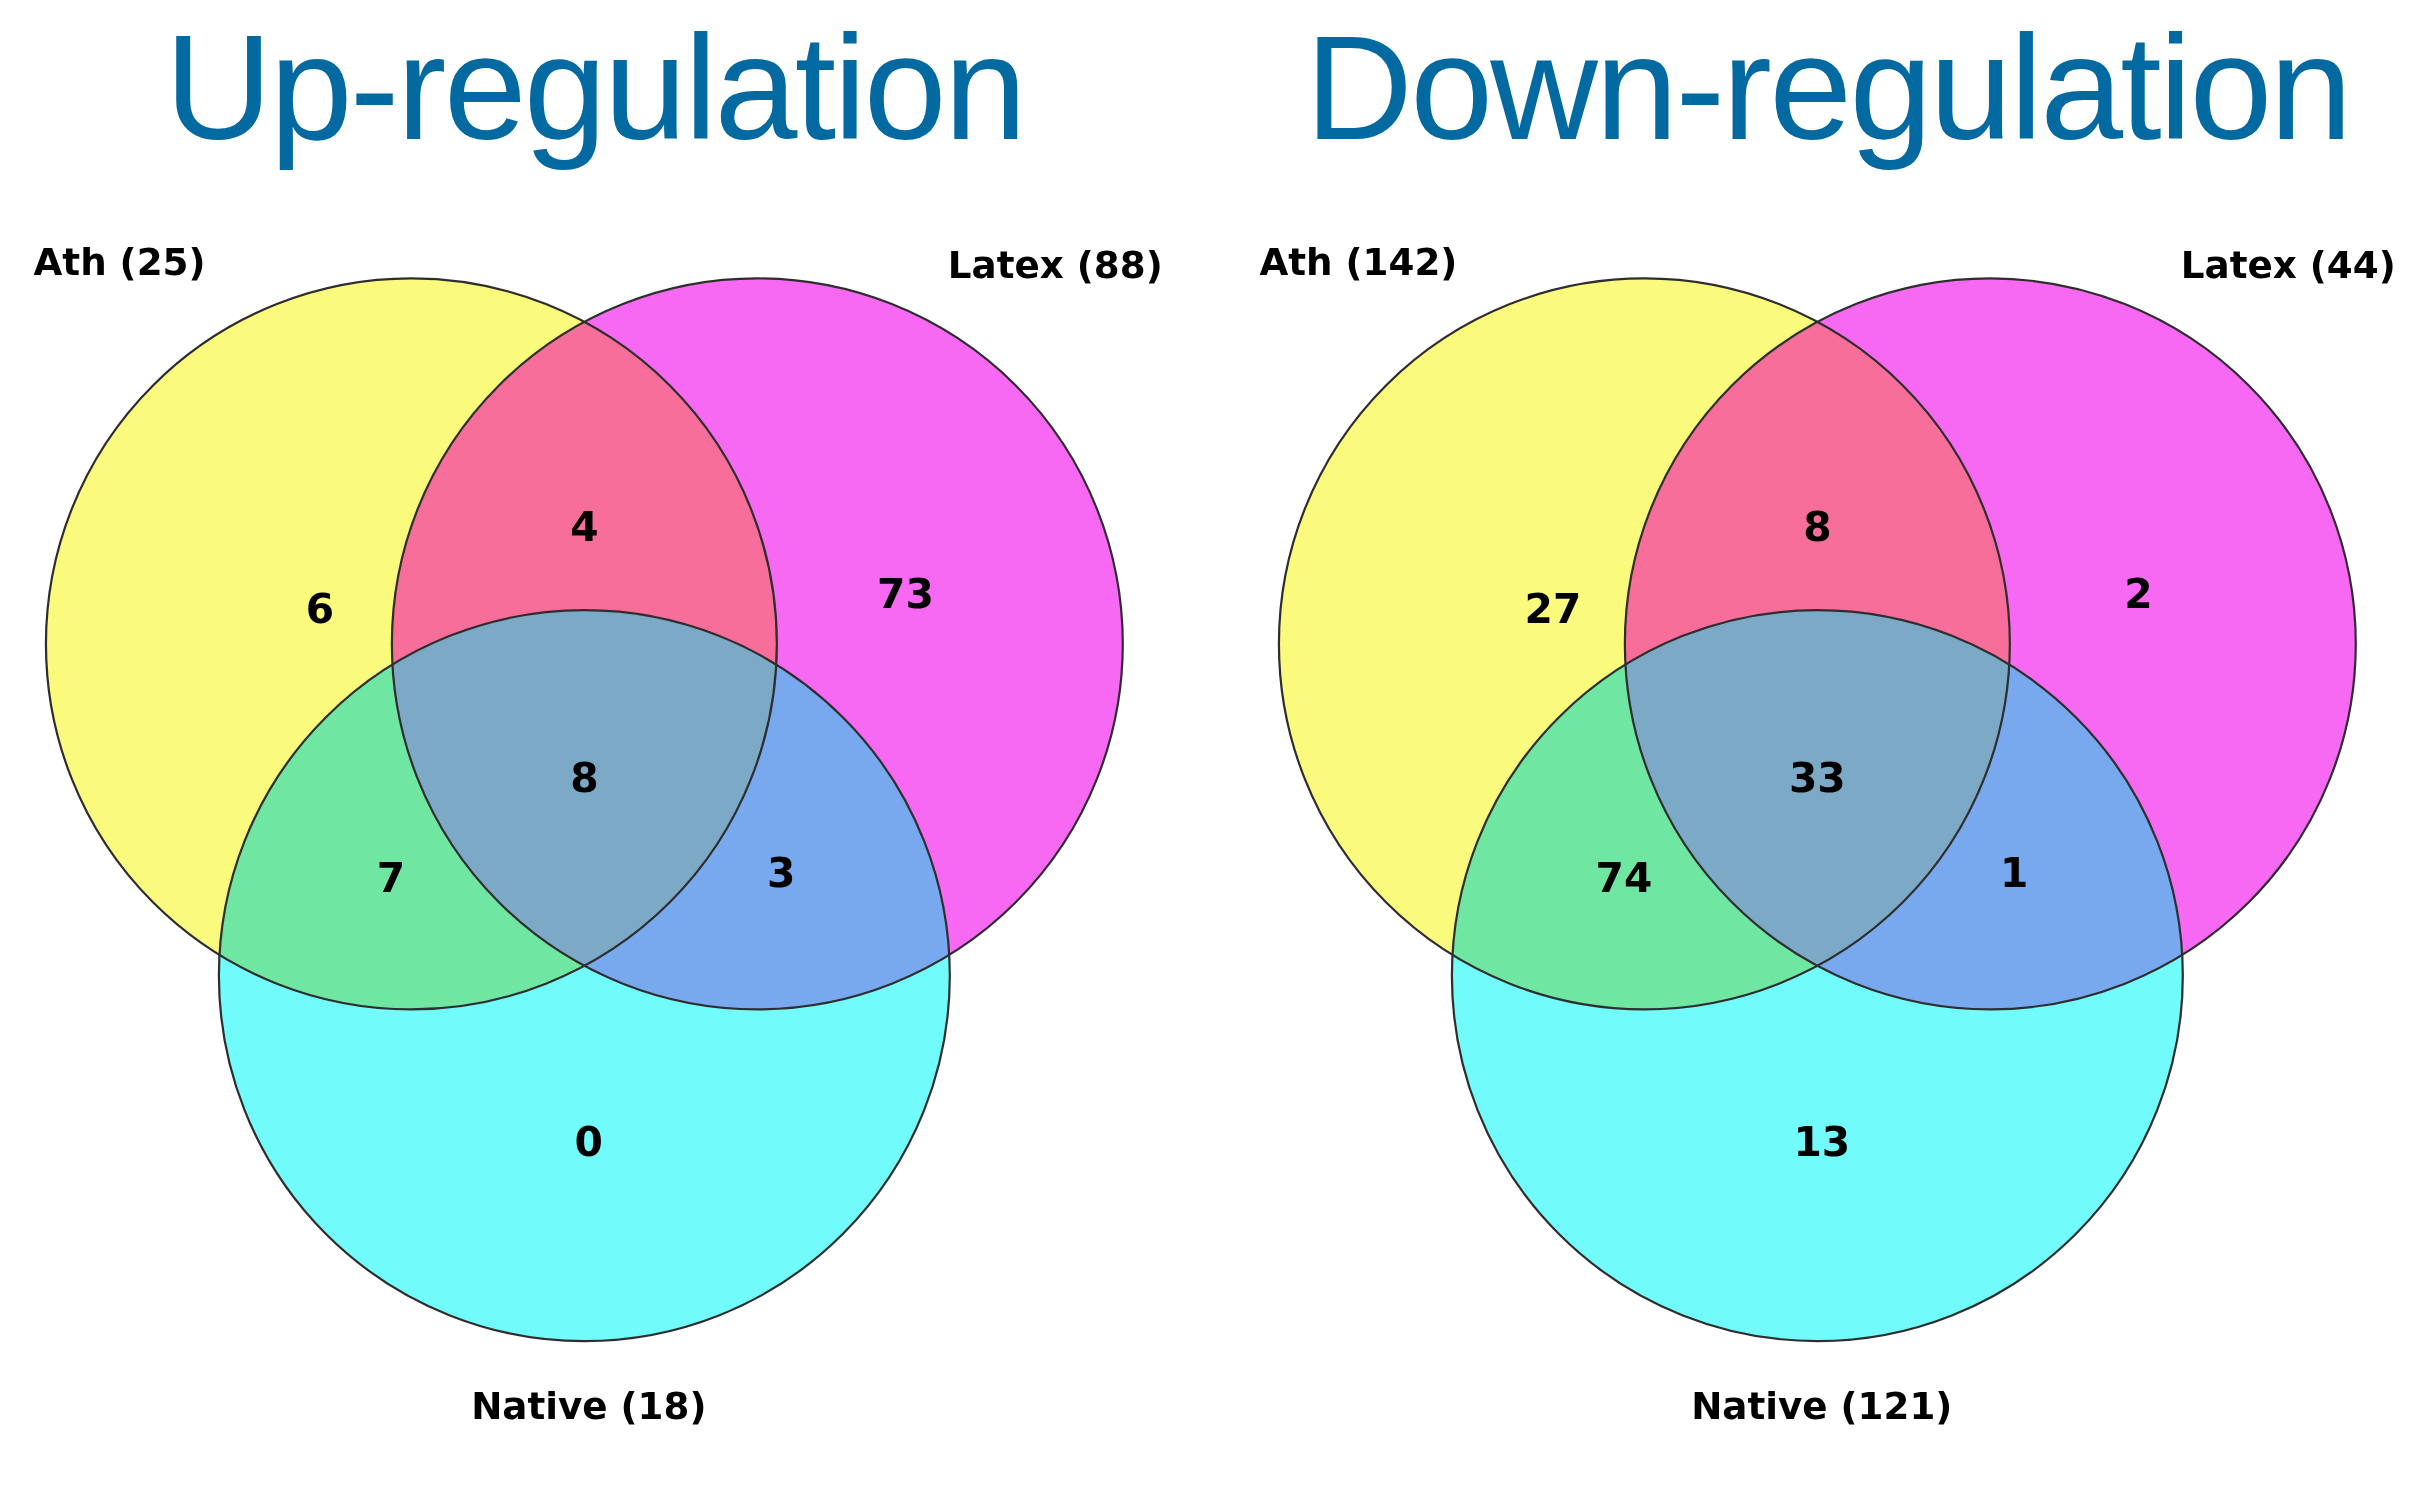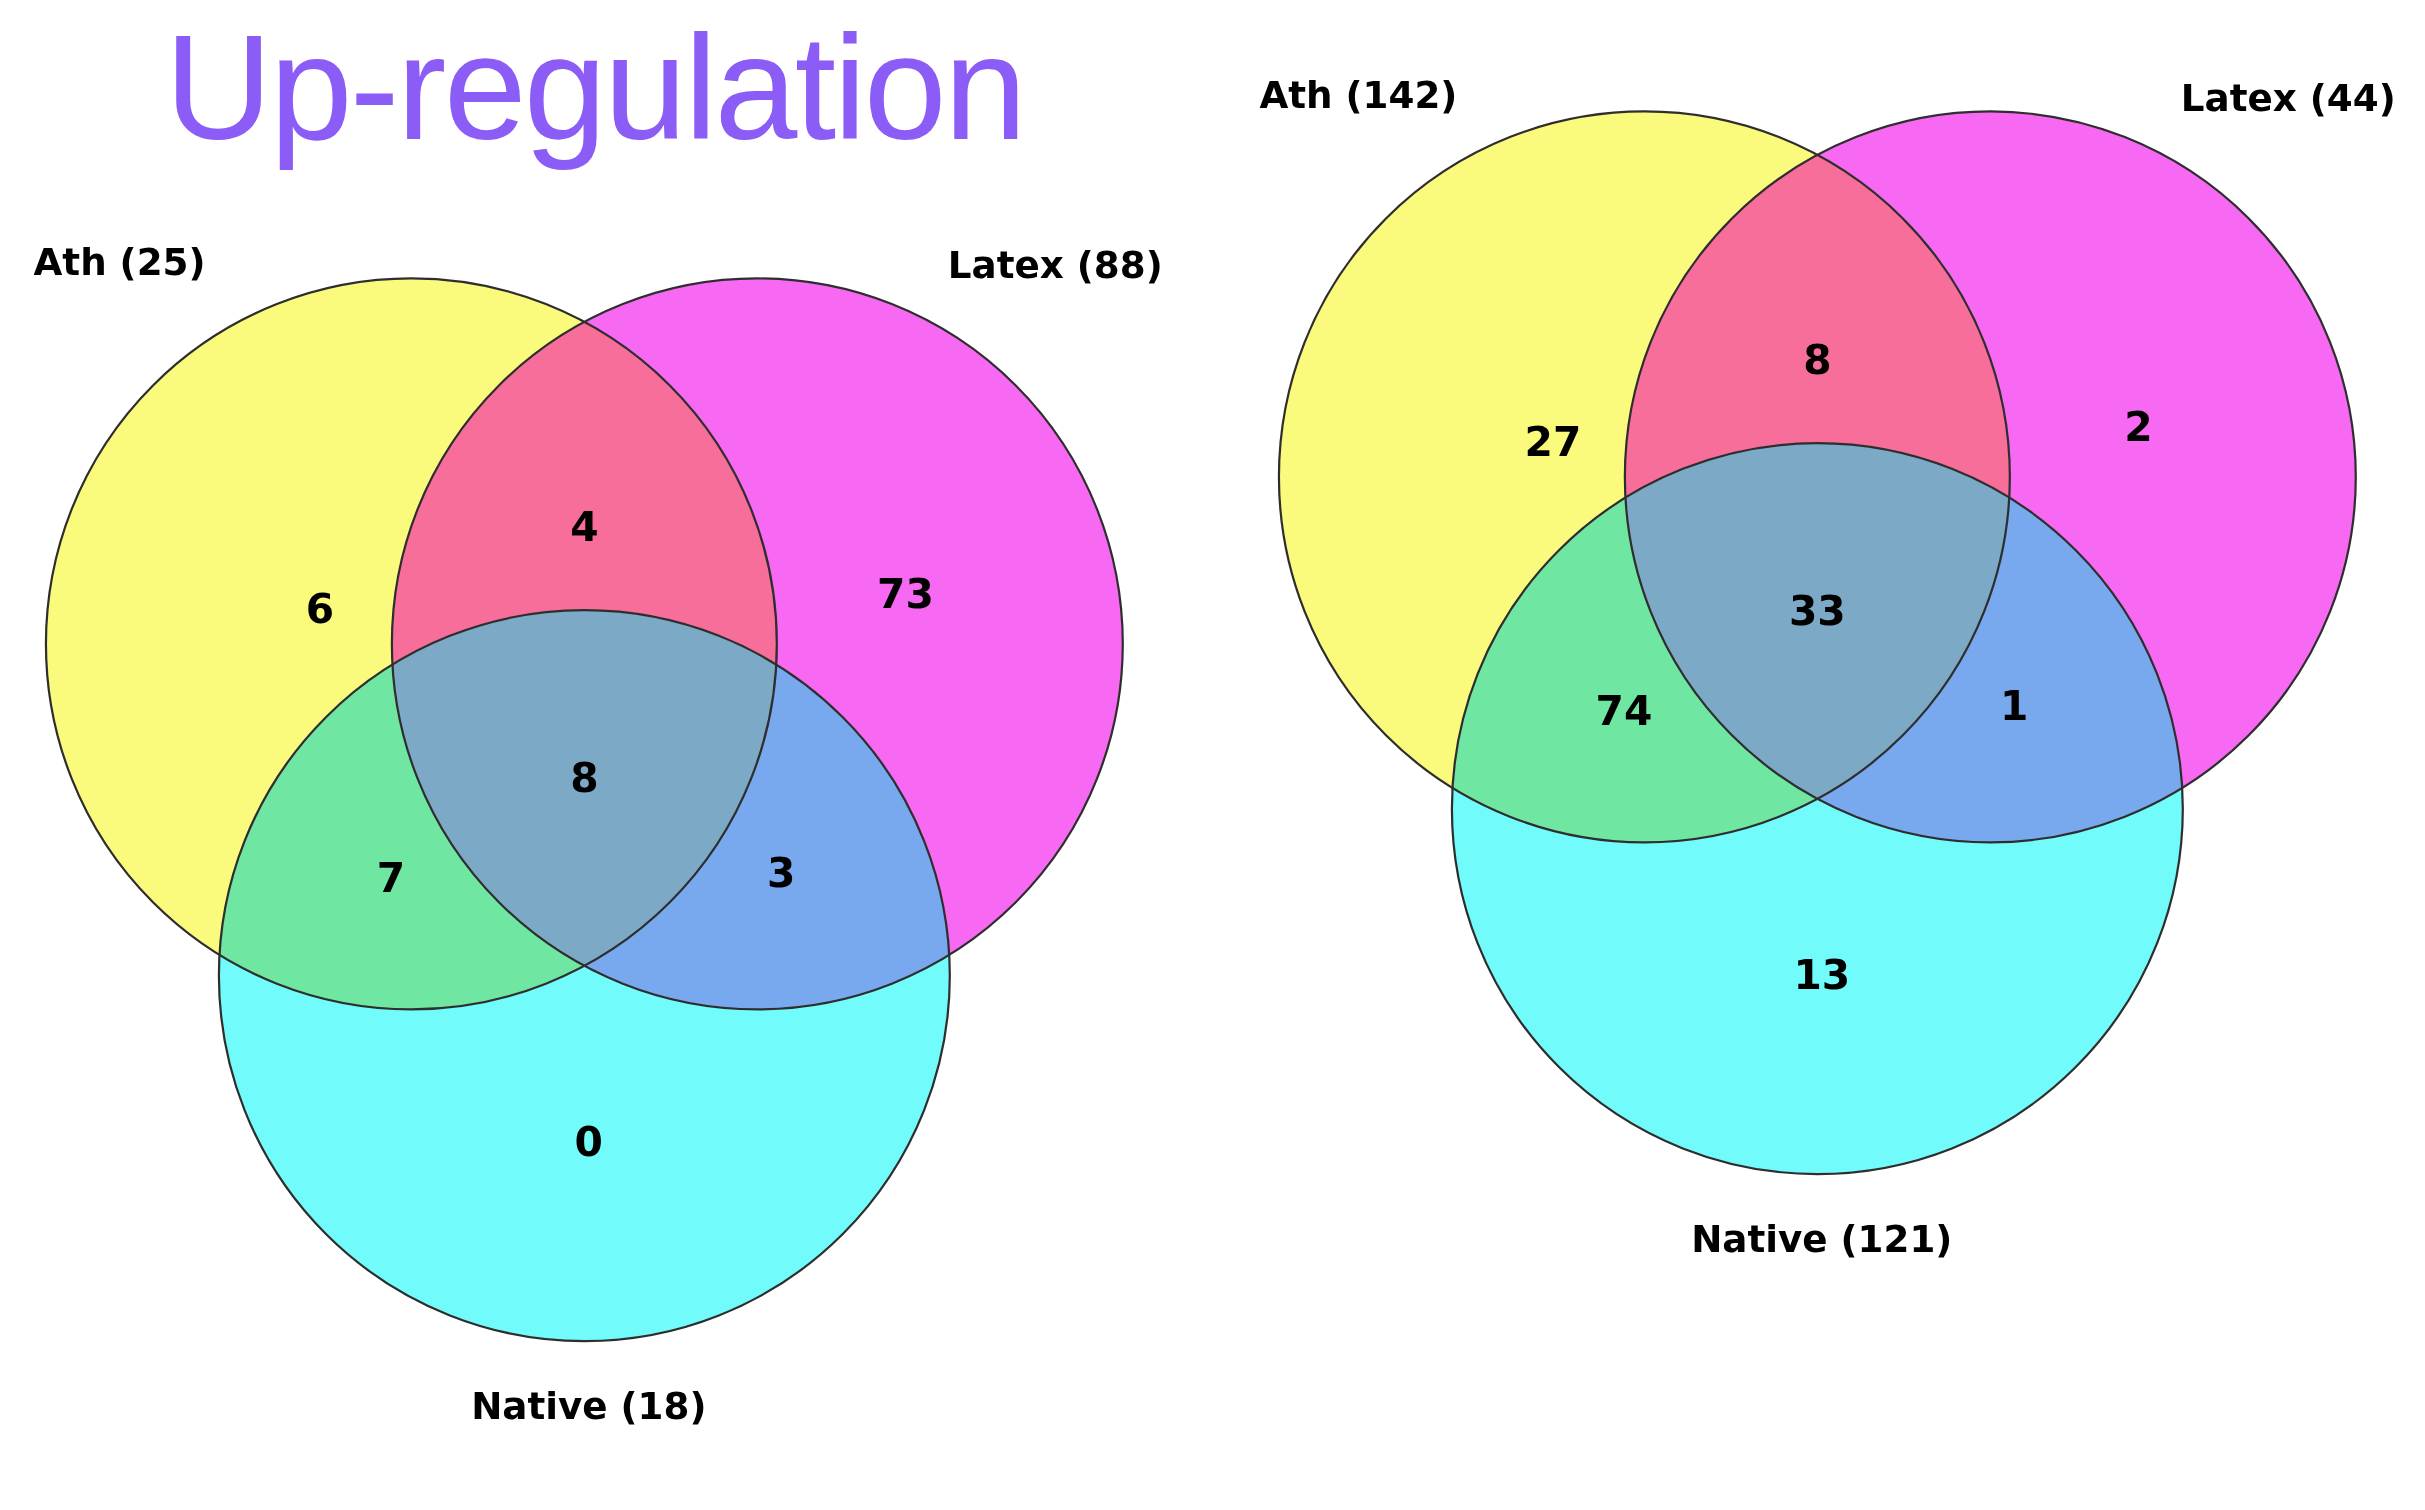--- a/index.html
+++ b/index.html
@@ -17,21 +17,21 @@
     width: 1171px;
     display: flex;
     flex-direction: column;
     align-items: center;
   }
   .panel-title {
     font-family: "Liberation Sans", sans-serif;
     font-size: 149px;
     line-height: 1.12;
     letter-spacing: -2.7px;
-    color: #8b5cf6;
+    color: #0369a1;
     white-space: nowrap;
     text-align: left;
   }
   .venn-svg {
     margin-top: 30px;
     width: 1162px;
     height: 1251px;
     display: block;
   }
   .venn-svg text {
@@ -94,20 +94,21 @@
     <text class="count" x="643" y="382">4</text>
     <text class="count" x="1005" y="458">73</text>
     <text class="count" x="643" y="665">8</text>
     <text class="count" x="425" y="778">7</text>
     <text class="count" x="865" y="772">3</text>
     <text class="count" x="648" y="1075">0</text>
   </svg>
 </div>
 
 <div class="panel">
+  <div class="panel-title">Down-regulation</div>
 
   <svg class="venn-svg" viewBox="0 0 1310 1410">
     <defs>
       <clipPath id="clipA-down">
           <circle cx="448" cy="498" r="412"></circle>
         </clipPath>
       <clipPath id="clipB-down">
           <circle cx="838" cy="498" r="412"></circle>
         </clipPath>
     </defs>

